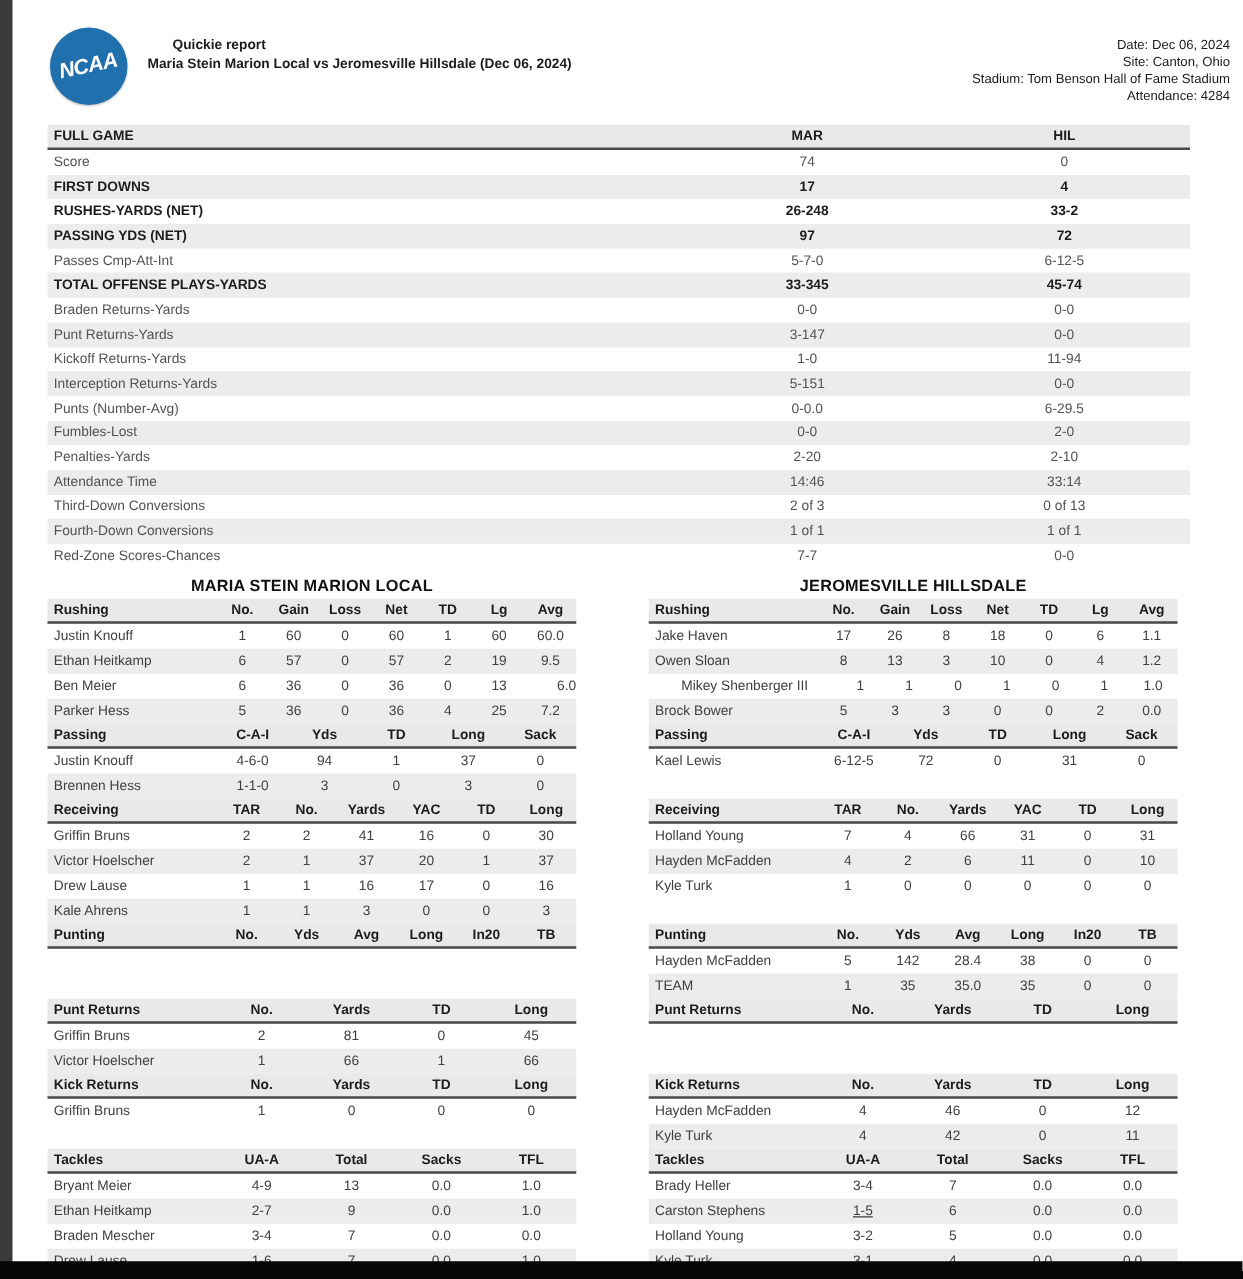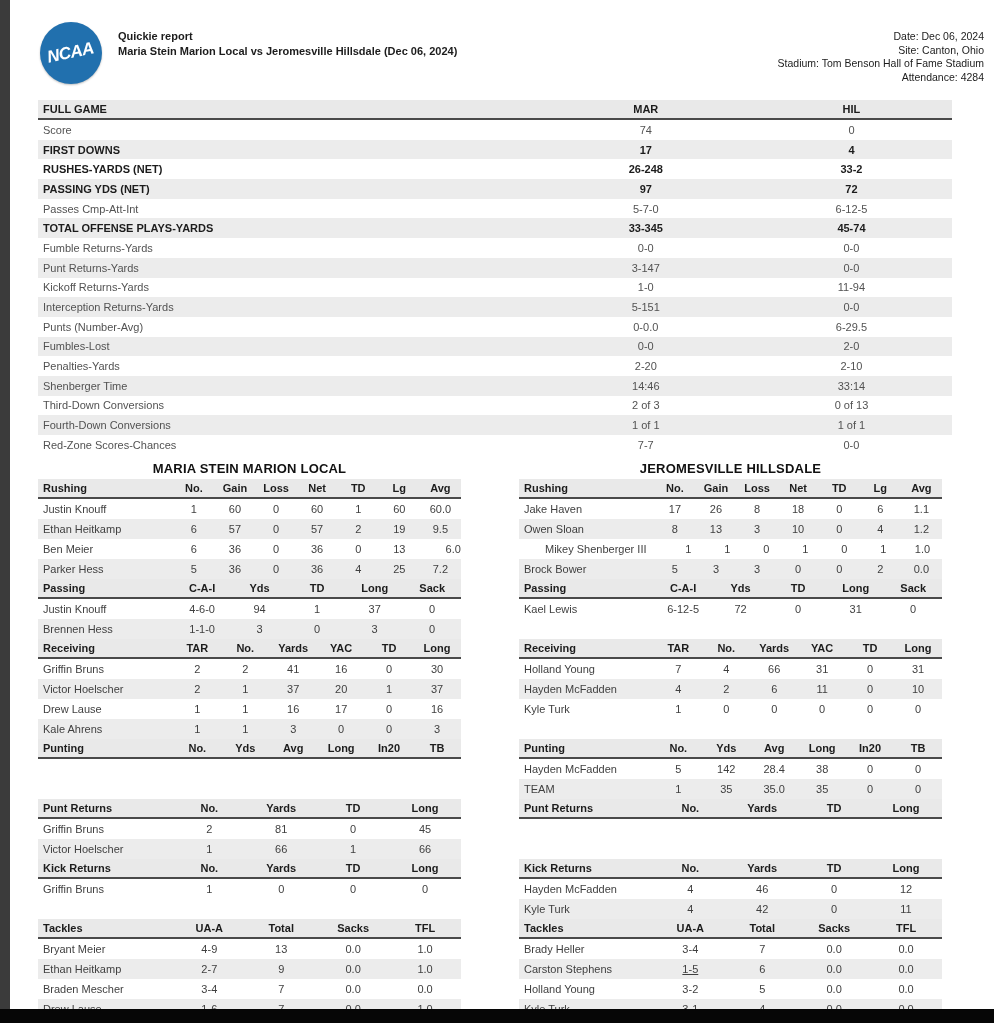--- a/index.html
+++ b/index.html
@@ -17,21 +17,21 @@
   .ncaa-logo {
     width:62px; height:62px; border-radius:50%; background:#2170ae; flex:0 0 auto;
     display:flex; align-items:center; justify-content:center;
     box-shadow:0 1px 2px rgba(0,0,0,.25);
   }
   .ncaa-logo span {
     color:#fff; font-weight:bold; font-style:italic; font-size:17px;
     letter-spacing:-0.5px; transform:rotate(-12deg);
   }
   .header-titles { margin:8px 0 0 16px; }
-  .report-type { font-size:11px; font-weight:bold; color:#1c1c1c; }
+  .report-type { font-size:11px; font-weight:bold; color:#1c1c1c;margin-left:20px; }
   .game-title  { font-size:11px; font-weight:bold; color:#1c1c1c; margin-top:3px; }
   .meta-block  { margin-left:auto; text-align:right; margin-top:8px; }
   .meta-line   { font-size:10.5px; color:#1c1c1c; line-height:13.5px; }
 
   
   .fullgame { margin:16px 42px 0 28px; }
   .fg-head {
     display:flex; height:20px; align-items:center; background:#e9e9e9;
     border-bottom:2px solid #4a4a4a; font-weight:bold; color:#1c1c1c; font-size:11px;
   }
@@ -116,21 +116,21 @@
           <span class="fg-label">Passes Cmp-Att-Int</span>
           <span class="fg-val">5-7-0</span>
           <span class="fg-val hil">6-12-5</span>
         </div>
         <div class="fg-row stripe bold">
           <span class="fg-label">TOTAL OFFENSE PLAYS-YARDS</span>
           <span class="fg-val">33-345</span>
           <span class="fg-val hil">45-74</span>
         </div>
         <div class="fg-row">
-          <span class="fg-label">Fumble Returns-Yards</span>
+          <span class="fg-label">Braden Returns-Yards</span>
           <span class="fg-val">0-0</span>
           <span class="fg-val hil">0-0</span>
         </div>
         <div class="fg-row stripe">
           <span class="fg-label">Punt Returns-Yards</span>
           <span class="fg-val">3-147</span>
           <span class="fg-val hil">0-0</span>
         </div>
         <div class="fg-row">
           <span class="fg-label">Kickoff Returns-Yards</span>
@@ -151,21 +151,21 @@
           <span class="fg-label">Fumbles-Lost</span>
           <span class="fg-val">0-0</span>
           <span class="fg-val hil">2-0</span>
         </div>
         <div class="fg-row">
           <span class="fg-label">Penalties-Yards</span>
           <span class="fg-val">2-20</span>
           <span class="fg-val hil">2-10</span>
         </div>
         <div class="fg-row stripe">
-          <span class="fg-label">Shenberger Time</span>
+          <span class="fg-label">Attendance Time</span>
           <span class="fg-val">14:46</span>
           <span class="fg-val hil">33:14</span>
         </div>
         <div class="fg-row">
           <span class="fg-label">Third-Down Conversions</span>
           <span class="fg-val">2 of 3</span>
           <span class="fg-val hil">0 of 13</span>
         </div>
         <div class="fg-row stripe">
           <span class="fg-label">Fourth-Down Conversions</span>

